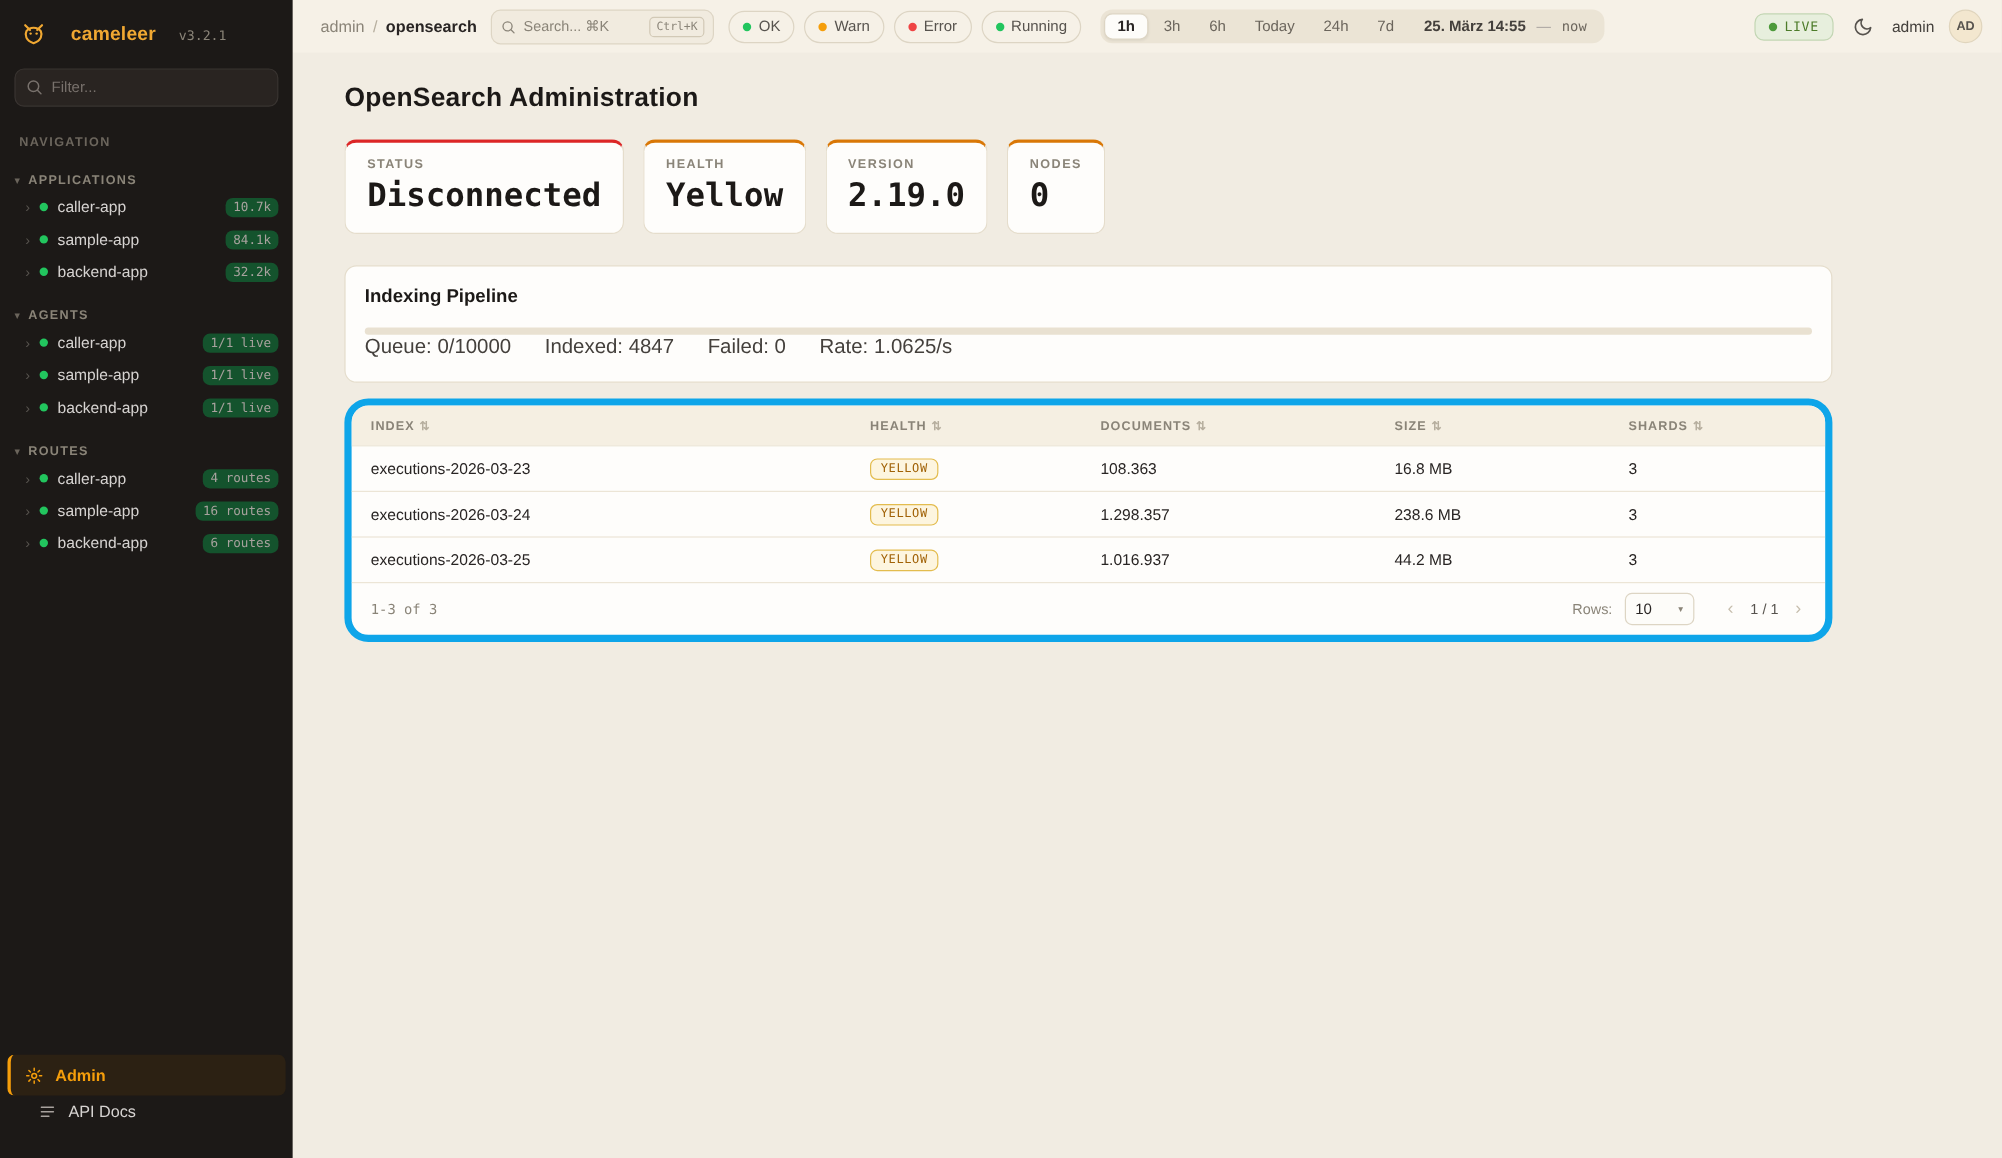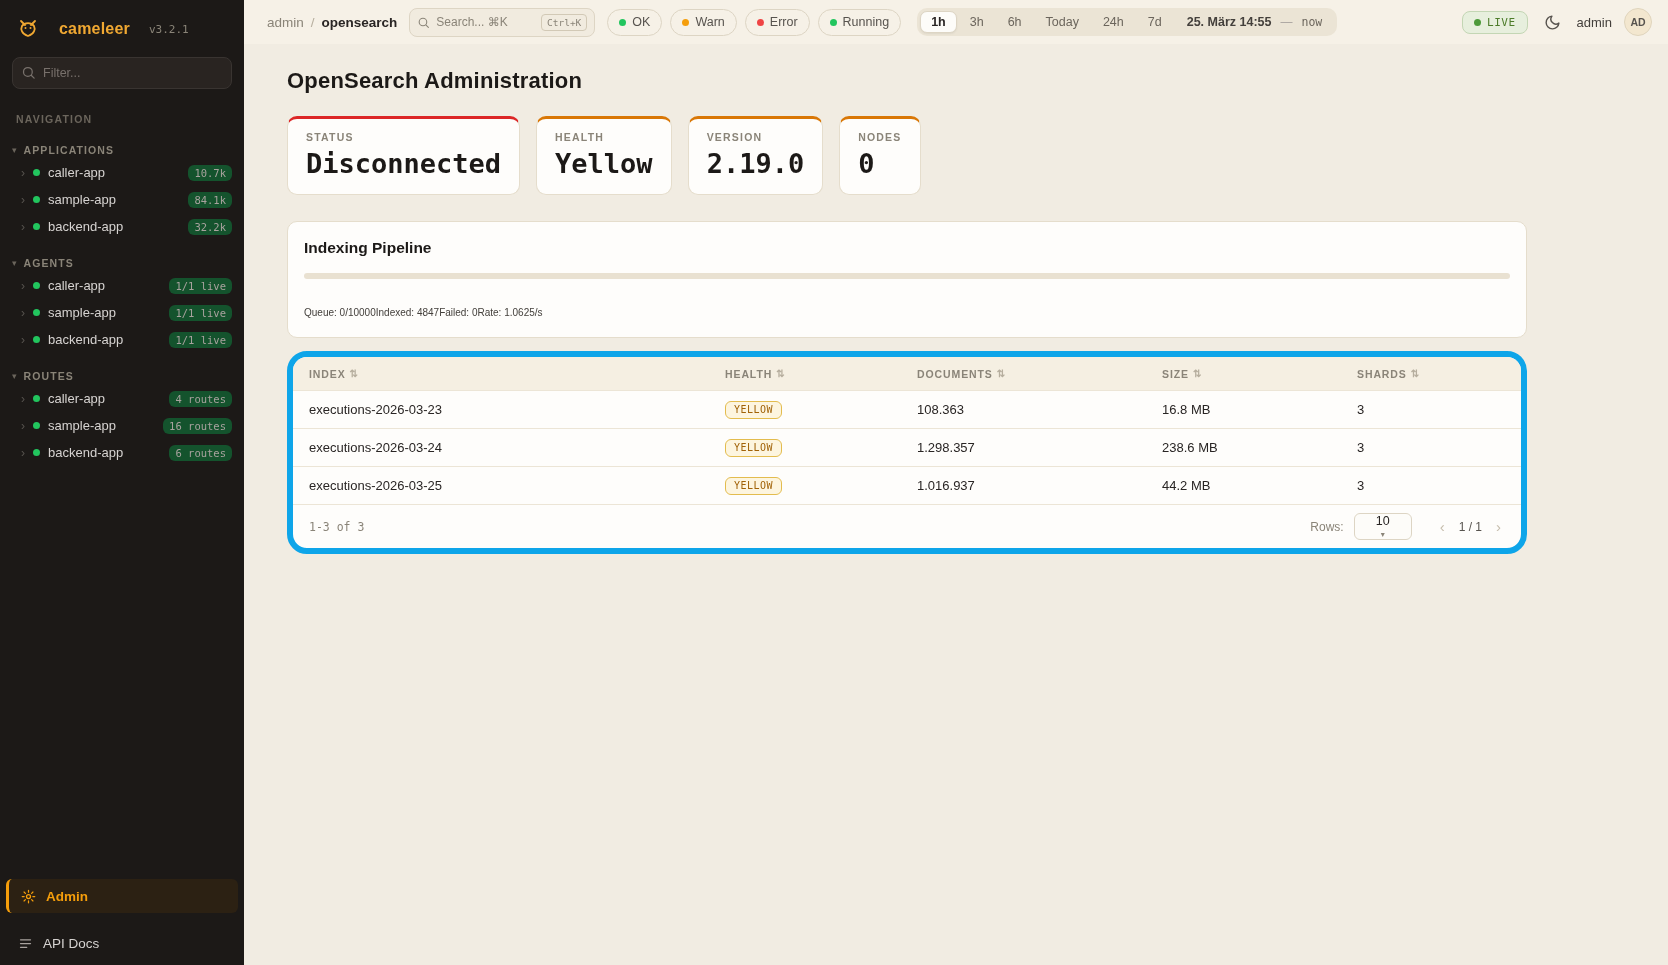--- a/index.html
+++ b/index.html
@@ -46,21 +46,21 @@
     color:#a8a29e; background:#14532d; border-radius:6px; padding:2px 6px;
   }
 
   .side-footer { margin-top:auto; padding:0 0 14px; }
   .admin-item {
     display:flex; align-items:center; gap:10px; height:34px; margin:0 6px 6px;
     background:#2c2113; border-left:3px solid #f59e0b; border-radius:6px;
     padding:0 12px; color:#f59e0b; font-size:13.5px; font-weight:600; cursor:pointer;
   }
   .apidocs-item {
-    display:flex; align-items:flex-end; gap:10px; height:32px; padding:0 18px;
+    display:flex; align-items:flex-start; gap:10px; height:32px; padding:0 32px;
     color:#d6d3d1; font-size:13.5px; cursor:pointer;
   }
 
   
   .right-col { flex:1; display:flex; flex-direction:column; height:965px; }
 
   
   .topbar {
     height:44px; min-height:44px; background:#f6f1e7;
     display:flex; align-items:center; padding:0 16px 0 23px; gap:12px;
@@ -145,21 +145,21 @@
   .stat-label { font-size:10.5px; letter-spacing:1.2px; color:#8a8478; font-weight:600; }
   .stat-value { font-family:"DejaVu Sans Mono", monospace; font-size:27px; font-weight:600; color:#1c1917; margin-top:5px; white-space:nowrap; }
 
   .pipeline-card {
     margin-top:26px; background:#fefdfb; border:1px solid #e5ddcc; border-radius:10px;
     padding:17px 16px 19px;
   }
   .pipeline-title { font-size:15.5px; font-weight:700; color:#1c1917; }
   .progress-track { margin-top:16px; height:6px; background:#e9e1d1; border-radius:4px; overflow:hidden; }
   .progress-fill { height:100%; background:#d97706; border-radius:4px; }
-  .pipeline-stats { display:flex; margin-top:28px; font-size:10px; color:#44403c; }
+  .pipeline-stats { display:flex; gap:28px; margin-top:0; font-size:17px; color:#44403c; }
 
   h2.section-title { margin-top:30px; font-size:17px; font-weight:700; color:#1c1917; }
 
   .table-card {
     margin-top:13px; background:#fefdfb; border:6px solid #0ea5e9; border-radius:20px;
     overflow:hidden;
   }
   .t-head, .t-row { display:grid; grid-template-columns:416px 192px 245px 195px 1fr; padding:0 16px; align-items:center; }
   .t-head { background:#f5efe2; height:33px; }
   .th { display:flex; align-items:center; gap:4px; font-size:10.5px; letter-spacing:.9px; color:#8a8478; font-weight:700; cursor:pointer; }
@@ -171,21 +171,21 @@
     border-radius:6px; padding:2.5px 8px;
   }
   .t-footer {
     border-top:1px solid #ece5d6; display:flex; align-items:center; height:44px; padding:0 16px;
   }
   .range-text { font-family:"DejaVu Sans Mono", monospace; font-size:11.5px; color:#8a8478; }
   .footer-right { margin-left:auto; display:flex; align-items:center; gap:10px; }
   .rows-label { font-size:12px; color:#8a8478; }
   .rows-select {
     width:58px; height:27px; border:1px solid #ddd5c4; border-radius:6px; background:#fdfcf9;
-    display:flex; align-items:center; justify-content:space-between; padding:0 8px; cursor:pointer;flex-direction:column;
+    display:flex; align-items:center; justify-content:space-between; padding:0 8px; cursor:pointer;
   }
   .rows-value { font-size:12.5px; color:#292524; }
   .select-caret { font-size:8px; color:#8a8478; }
   .pager { display:flex; align-items:center; gap:10px; margin-left:14px; }
   .page-btn { background:none; border:none; color:#c6bdac; font-size:15px; cursor:pointer; padding:2px 4px; }
   .page-indicator { font-size:12px; color:#57534e; }
 </style>
 </head>
 <body>
 

